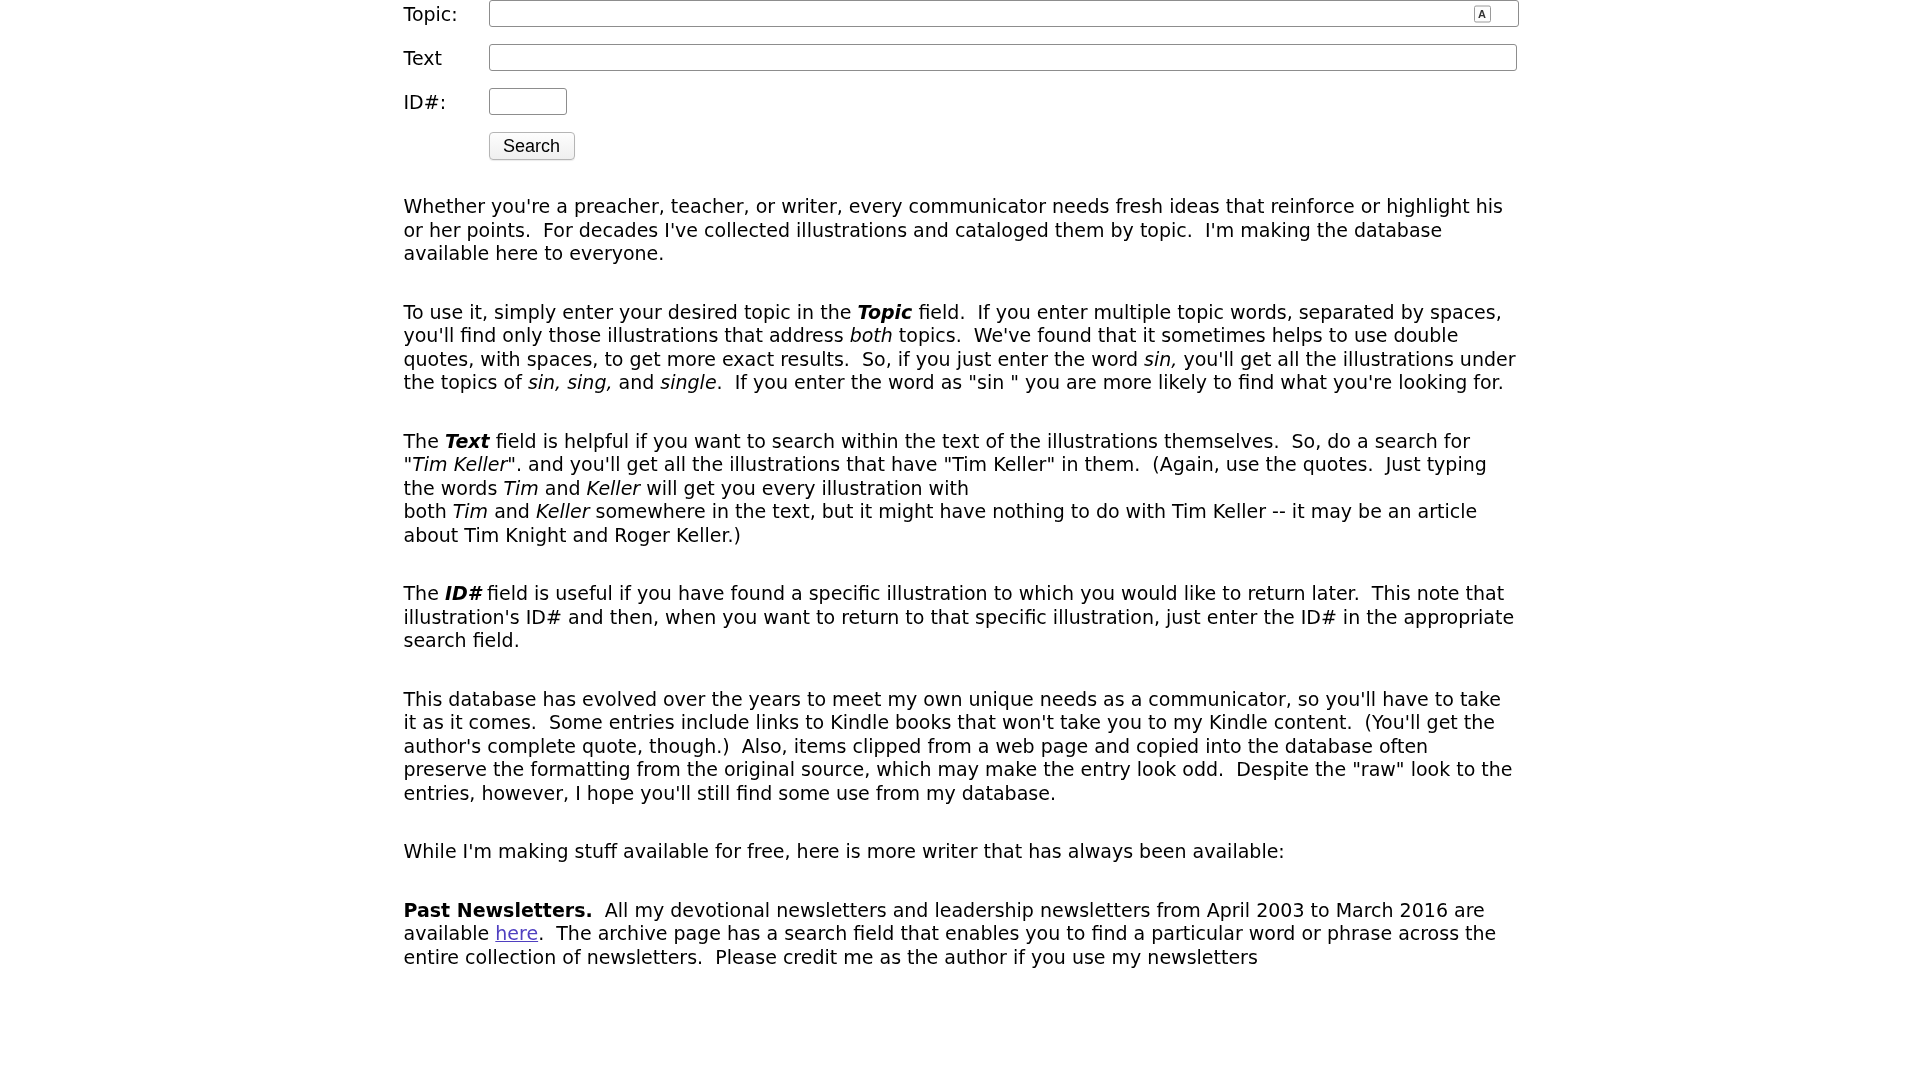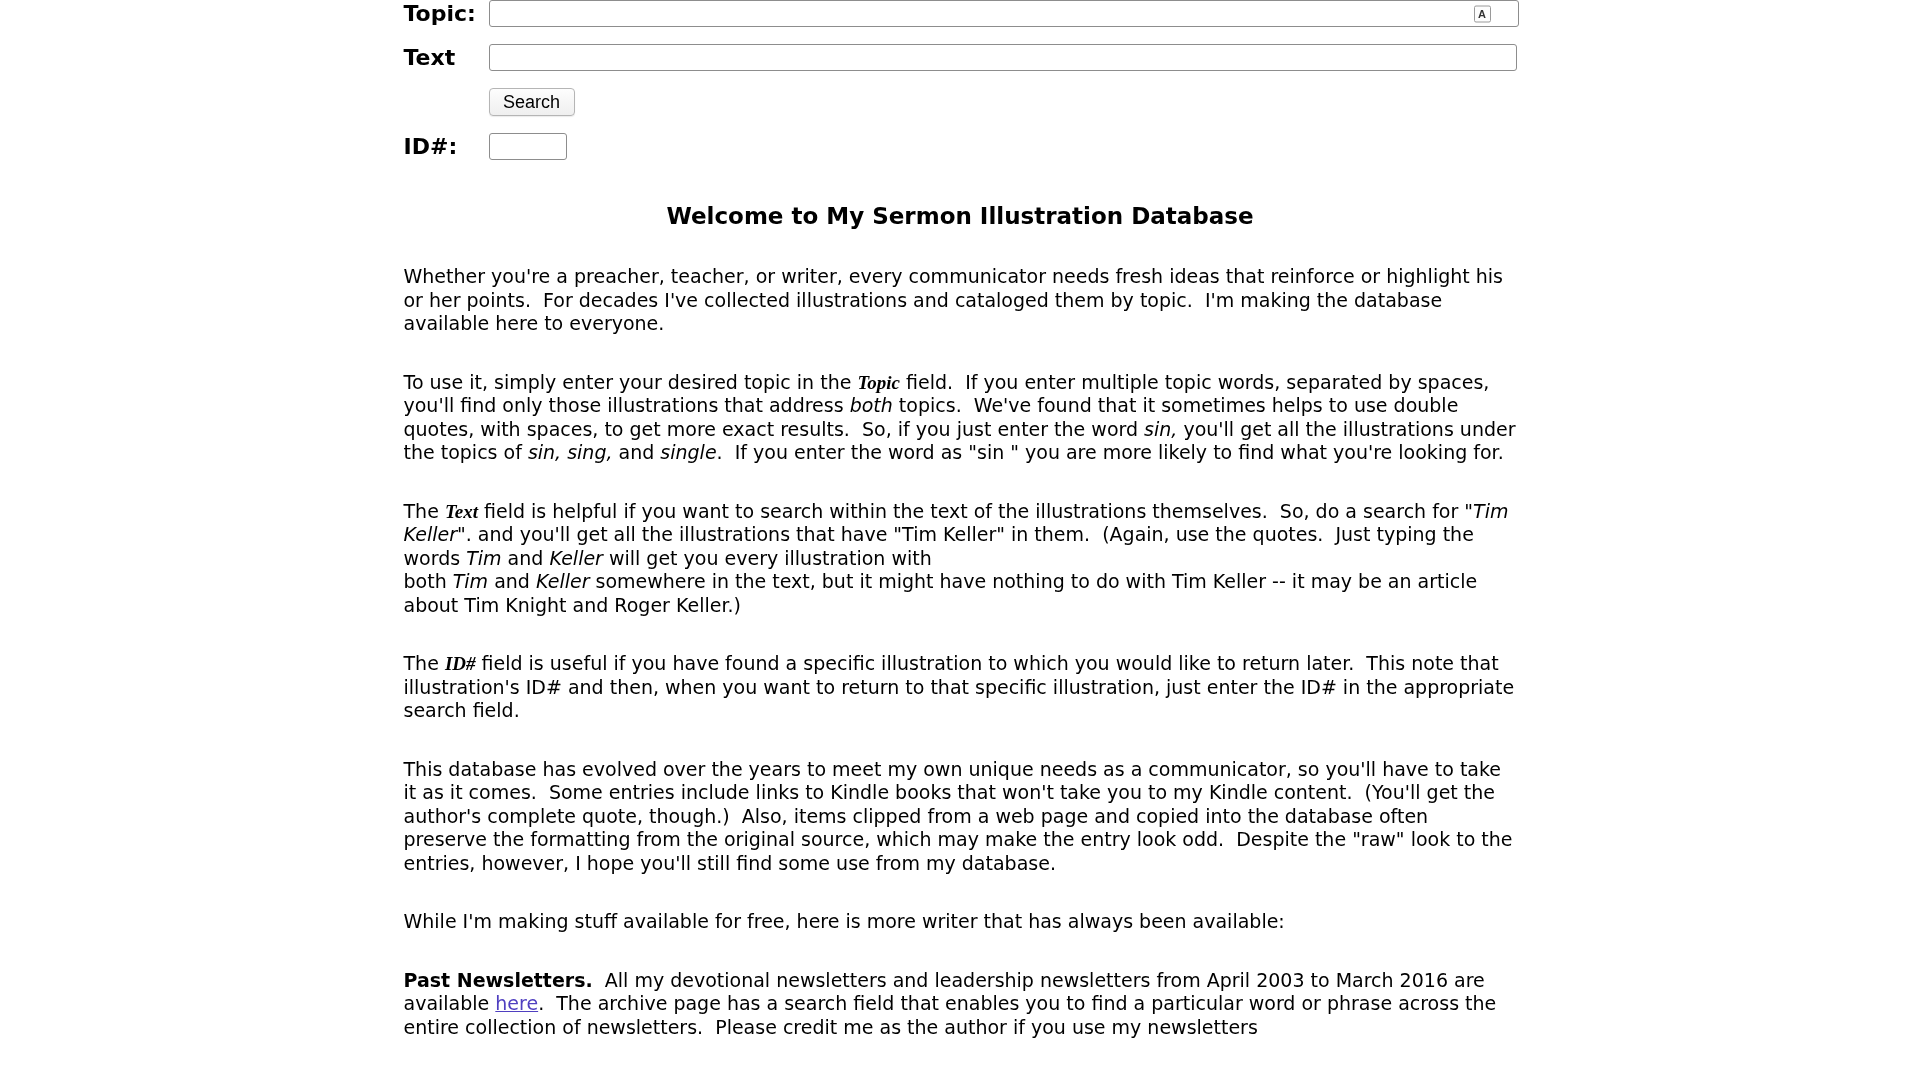--- a/index.html
+++ b/index.html
@@ -22,21 +22,21 @@
     font-size:27px;font-weight:bold;text-align:center;
     margin:26px 0 19px 0;line-height:31px;
   }
   h2.welcome-title{
     font-size:23px;font-weight:bold;text-align:center;
     margin:42px 0 28px 0;line-height:28px;
   }
   .search-form{display:flex;flex-direction:column;gap:17px;}
   .form-row{display:flex;align-items:center;}
   .form-row label{
-    width:85px;flex:0 0 85px;font-weight:bold;font-size:22px;
+    width:85px;flex:0 0 85px;font-weight:normal;font-size:19px;
   }
   .input-wrap{position:relative;display:inline-flex;align-items:center;}
   input[type="text"]{
     font-family:"Liberation Sans", sans-serif;font-size:18px;
     padding:2px 6px;background:#fff;
     border:1.5px solid var(--input-border);border-radius:3px;
     height:27px;
   }
   .topic-input{
     width:1030px;height:28px;
@@ -58,21 +58,21 @@
     width:86px;height:28px;
     background:linear-gradient(#fdfdfd,#efefef);
     border:1px solid var(--button-border);border-radius:4px;
     box-shadow:0 1px 1px rgba(0,0,0,0.08);
     cursor:pointer;padding:0;
   }
   .content p{
     font-size:19px;line-height:23.5px;margin:35px 0;
     white-space:pre-wrap;
   }
-  .bi{font-weight:bold;font-style:italic;font-family:Liberation Serif, serif;}
+  .bi{font-weight:bold;font-style:italic;}
   .i{font-style:italic;}
   .b{font-weight:bold;}
   a.archive-link{color:var(--link);text-decoration:underline;cursor:pointer;}
 </style>
 </head>
 <body>
 
 <div class="container">
 
 
@@ -82,29 +82,28 @@
       <span class="input-wrap">
           <input type="text" class="topic-input" value="" style="">
           <span class="autofill-icon">A</span>
         </span>
     </div>
     <div class="form-row">
       <label>Text</label>
       <input type="text" class="text-input" value="" style="">
     </div>
     <div class="form-row">
-      <button type="submit" class="search-button">Search</button>
-    </div>
-    <div class="form-row">
       <label>ID#:</label>
       <input type="text" class="id-input" value="" style="">
     </div>
+    <div class="form-row">
+      <button type="submit" class="search-button">Search</button>
+    </div>
   </form>
 
-  <h2 class="welcome-title">Welcome to My Sermon Illustration Database</h2>
 
   <div class="content">
     <p><span>Whether you're a preacher, teacher, or writer, every communicator needs fresh ideas that reinforce or highlight his or her points.  For decades I've collected illustrations and cataloged them by topic.  I'm making the database available here to everyone.</span></p>
 
     <p><span>To use it, simply enter your desired topic in the </span><span class="bi">Topic</span><span> field.  If you enter multiple topic words, separated by spaces, you'll find only those illustrations that address </span><span class="i">both</span><span> topics.  We've found that it sometimes helps to use double quotes, with spaces, to get more exact results.  So, if you just enter the word </span><span class="i">sin,</span><span> you'll get all the illustrations under the topics of </span><span class="i">sin, sing,</span><span> and </span><span class="i">single</span><span>.  If you enter the word as "sin " you are more likely to find what you're looking for.</span></p>
 
     <p><span>The </span><span class="bi">Text</span><span> field is helpful if you want to search within the text of the illustrations themselves.  So, do a search for </span><span class="i">"Tim Keller"</span><span>. and you'll get all the illustrations that have "Tim Keller" in them.  (Again, use the quotes.  Just typing the words </span><span class="i">Tim</span><span> and </span><span class="i">Keller</span><span> will get you every illustration with</span><br><span>both </span><span class="i">Tim</span><span> and </span><span class="i">Keller</span><span> somewhere in the text, but it might have nothing to do with Tim Keller -- it may be an article about Tim Knight and Roger Keller.)</span></p>
 
     <p><span>The </span><span class="bi">ID#</span><span> field is useful if you have found a specific illustration to which you would like to return later.  This note that illustration's ID# and then, when you want to return to that specific illustration, just enter the ID# in the appropriate search field.</span></p>
 

